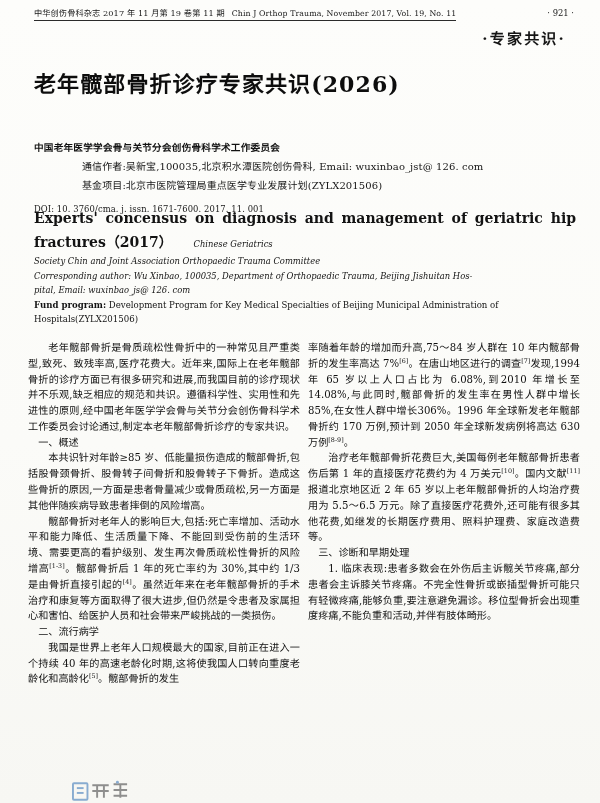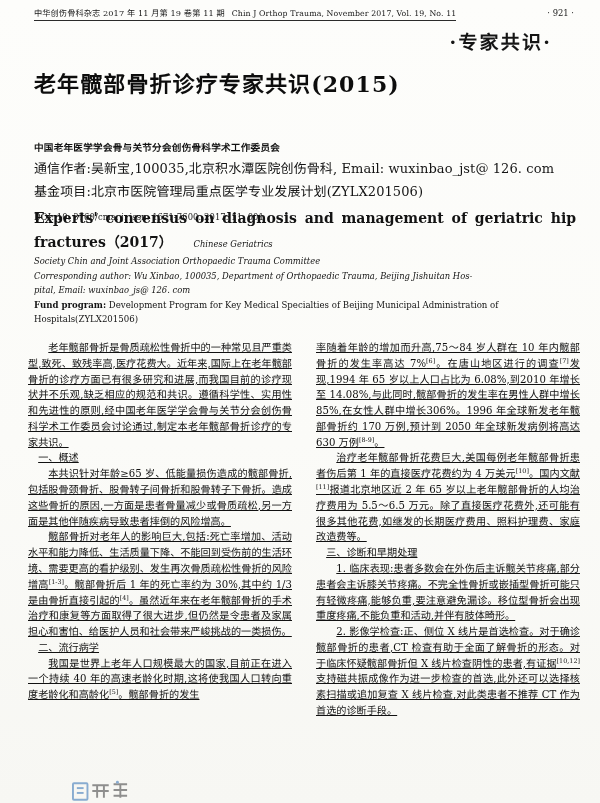--- a/index.html
+++ b/index.html
@@ -53,22 +53,22 @@
     font-size: 8.4px;
     white-space: nowrap;
     color: #161616;
     padding-right: 6px;
   }
 
   
   .category {
     position: absolute;
     top: 27px;
-    right: 48px;
-    font-size: 19px;
+    right: 34px;
+    font-size: 15px;
     font-weight: 700;
     letter-spacing: 2.2px;
     color: #151515;
   }
 
   
   .title {
     position: absolute;
     top: 56px;
     left: 34px;
@@ -89,25 +89,26 @@
   }
   .byline .org {
     font-size: 9.6px;
     font-weight: 700;
     letter-spacing: 0.25px;
     color: #121212;
     margin-bottom: 6px;
     margin-top: 36px;
   }
   .byline .meta {
-    font-size: 13px;
+    font-size: 10px;
     letter-spacing: 0.1px;
     color: #141414;
     margin-bottom: 5px;
     line-height: 1.35;
+    margin-left: 48px;
   }
   .byline .doi {
     font-size: 8.4px;
     color: #171717;
     letter-spacing: 0.1px;
     margin-top: 12px;
   }
 
   
   .enblock {
@@ -131,22 +132,21 @@
   }
 
   
   .columns {
     position: absolute;
     top: 340px;
     left: 28px;
     right: 20px;
     bottom: 8px;
     display: flex;
-    gap: 24px;
-    text-decoration: underline;
+    gap: 8px;
   }
   .col {
     width: 272px;
     font-size: 10.15px;
     line-height: 1.555;
     letter-spacing: 0.02px;
     color: #101010;
     text-align: justify;
     text-justify: inter-ideograph;
   }
@@ -182,21 +182,21 @@
 
   <div class="runhead">
     <div class="runhead-left">
       <span>中华创伤骨科杂志 2017 年 11 月第 19 卷第 11 期</span><span class="en">Chin J Orthop Trauma, November 2017, Vol. 19, No. 11</span>
     </div>
     <div class="runhead-right">· 921 ·</div>
   </div>
 
   <div class="category">·专家共识·</div>
 
-  <h1 class="title">老年髋部骨折诊疗专家共识(2015)</h1>
+  <h1 class="title">老年髋部骨折诊疗专家共识(2026)</h1>
 
   <div class="byline">
     <div class="org">中国老年医学学会骨与关节分会创伤骨科学术工作委员会</div>
     <div class="meta">通信作者:吴新宝,100035,北京积水潭医院创伤骨科, Email: wuxinbao_jst@ 126. com</div>
     <div class="meta">基金项目:北京市医院管理局重点医学专业发展计划(ZYLX201506)</div>
     <div class="doi">DOI: 10. 3760/cma. j. issn. 1671-7600. 2017. 11. 001</div>
   </div>
 
   <div class="enblock">
     <div>
@@ -209,31 +209,30 @@
     <div>
       <span class="bold">Fund program:</span><span> Development Program for Key Medical Specialties of Beijing Municipal Administration of</span>
     </div>
     <div>Hospitals(ZYLX201506)</div>
   </div>
 
   <div class="columns">
     <div class="col" id="col-left">
         <p class="indent">老年髋部骨折是骨质疏松性骨折中的一种常见且严重类型,致死、致残率高,医疗花费大。近年来,国际上在老年髋部骨折的诊疗方面已有很多研究和进展,而我国目前的诊疗现状并不乐观,缺乏相应的规范和共识。遵循科学性、实用性和先进性的原则,经中国老年医学学会骨与关节分会创伤骨科学术工作委员会讨论通过,制定本老年髋部骨折诊疗的专家共识。</p>
         <p class="head">一、概述</p>
-        <p class="indent">本共识针对年龄≥65 岁、低能量损伤造成的髋部骨折,包括股骨颈骨折、股骨转子间骨折和股骨转子下骨折。造成这些骨折的原因,一方面是患者骨量减少或骨质疏松,另一方面是其他伴随疾病导致患者摔倒的风险增高。</p>
+        <p class="indent">本共识针对年龄≥85 岁、低能量损伤造成的髋部骨折,包括股骨颈骨折、股骨转子间骨折和股骨转子下骨折。造成这些骨折的原因,一方面是患者骨量减少或骨质疏松,另一方面是其他伴随疾病导致患者摔倒的风险增高。</p>
         <p class="indent">髋部骨折对老年人的影响巨大,包括:死亡率增加、活动水平和能力降低、生活质量下降、不能回到受伤前的生活环境、需要更高的看护级别、发生再次骨质疏松性骨折的风险增高<sup>[1-3]</sup>。髋部骨折后 1 年的死亡率约为 30%,其中约 1/3 是由骨折直接引起的<sup>[4]</sup>。虽然近年来在老年髋部骨折的手术治疗和康复等方面取得了很大进步,但仍然是令患者及家属担心和害怕、给医护人员和社会带来严峻挑战的一类损伤。</p>
         <p class="head">二、流行病学</p>
         <p class="indent">我国是世界上老年人口规模最大的国家,目前正在进入一个持续 40 年的高速老龄化时期,这将使我国人口转向重度老龄化和高龄化<sup>[5]</sup>。髋部骨折的发生</p>
       </div>
     <div class="col" id="col-right">
         <p class="">率随着年龄的增加而升高,75～84 岁人群在 10 年内髋部骨折的发生率高达 7%<sup>[6]</sup>。在唐山地区进行的调查<sup>[7]</sup>发现,1994 年 65 岁以上人口占比为 6.08%,到2010 年增长至 14.08%,与此同时,髋部骨折的发生率在男性人群中增长 85%,在女性人群中增长306%。1996 年全球新发老年髋部骨折约 170 万例,预计到 2050 年全球新发病例将高达 630 万例<sup>[8-9]</sup>。</p>
         <p class="indent">治疗老年髋部骨折花费巨大,美国每例老年髋部骨折患者伤后第 1 年的直接医疗花费约为 4 万美元<sup>[10]</sup>。国内文献<sup>[11]</sup>报道北京地区近 2 年 65 岁以上老年髋部骨折的人均治疗费用为 5.5～6.5 万元。除了直接医疗花费外,还可能有很多其他花费,如继发的长期医疗费用、照料护理费、家庭改造费等。</p>
         <p class="head">三、诊断和早期处理</p>
         <p class="indent">1. 临床表现:患者多数会在外伤后主诉髋关节疼痛,部分患者会主诉膝关节疼痛。不完全性骨折或嵌插型骨折可能只有轻微疼痛,能够负重,要注意避免漏诊。移位型骨折会出现重度疼痛,不能负重和活动,并伴有肢体畸形。</p>
-        <p class="indent">2. 影像学检查:正、侧位 X 线片是首选检查。对于确诊髋部骨折的患者,CT 检查有助于全面了解骨折的形态。对于临床怀疑髋部骨折但 X 线片检查阴性的患者,有证据<sup>[10,12]</sup>支持磁共振成像作为进一步检查的首选,此外还可以选择核素扫描或追加复查 X 线片检查,对此类患者不推荐 CT 作为首选的诊断手段。</p>
       </div>
   </div>
 
   <svg class="watermark" viewBox="0 0 120 44">
     <rect x="2" y="6" width="30" height="34" rx="2" fill="none" stroke="#2f6fb5" stroke-width="4"></rect>
     <rect x="10" y="14" width="14" height="4" fill="#2f6fb5"></rect>
     <rect x="10" y="24" width="14" height="4" fill="#2f6fb5"></rect>
     <path d="M42 10 h34 M42 22 h34 M52 10 v26 M66 10 v26" stroke="#3a3a3a" stroke-width="4" fill="none"></path>
     <path d="M86 8 h28 M86 20 h28 M86 32 h28 M100 8 v28" stroke="#3a3a3a" stroke-width="4" fill="none"></path>
     <circle cx="94" cy="4" r="3" fill="#2f6fb5"></circle>

